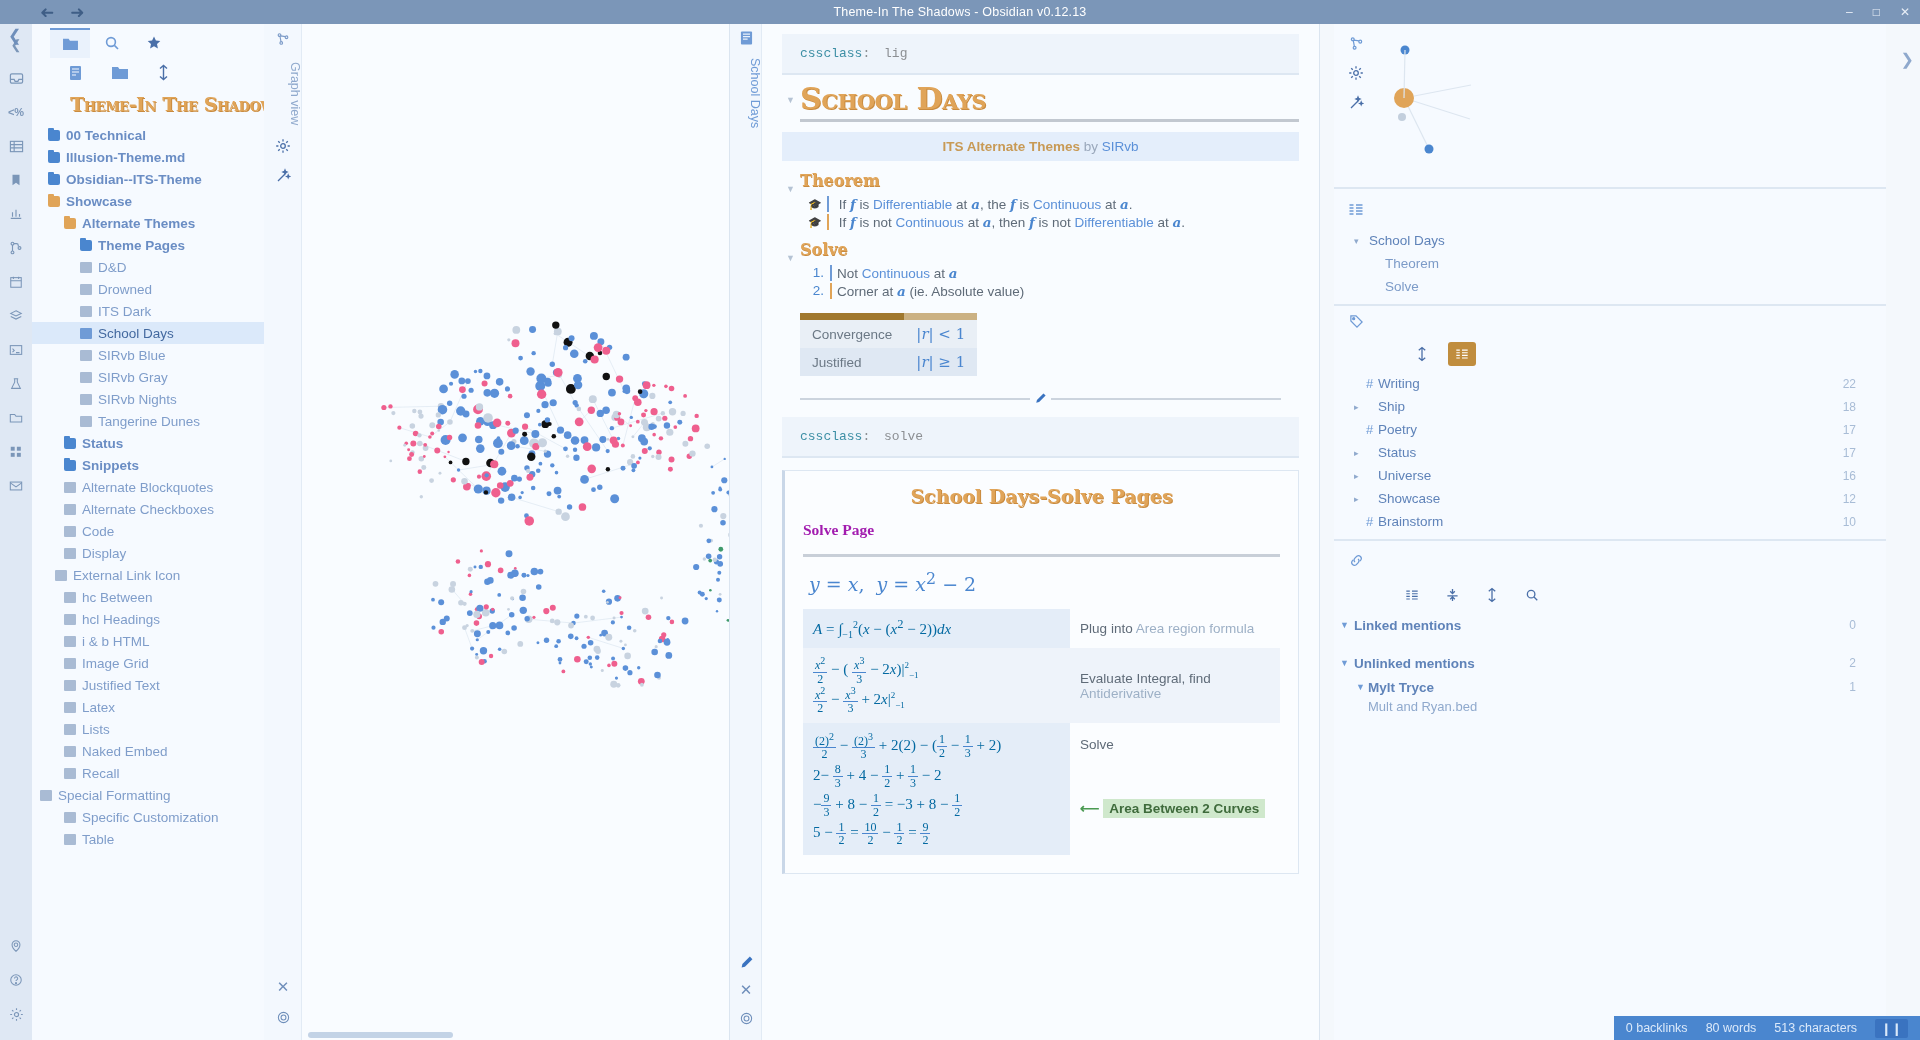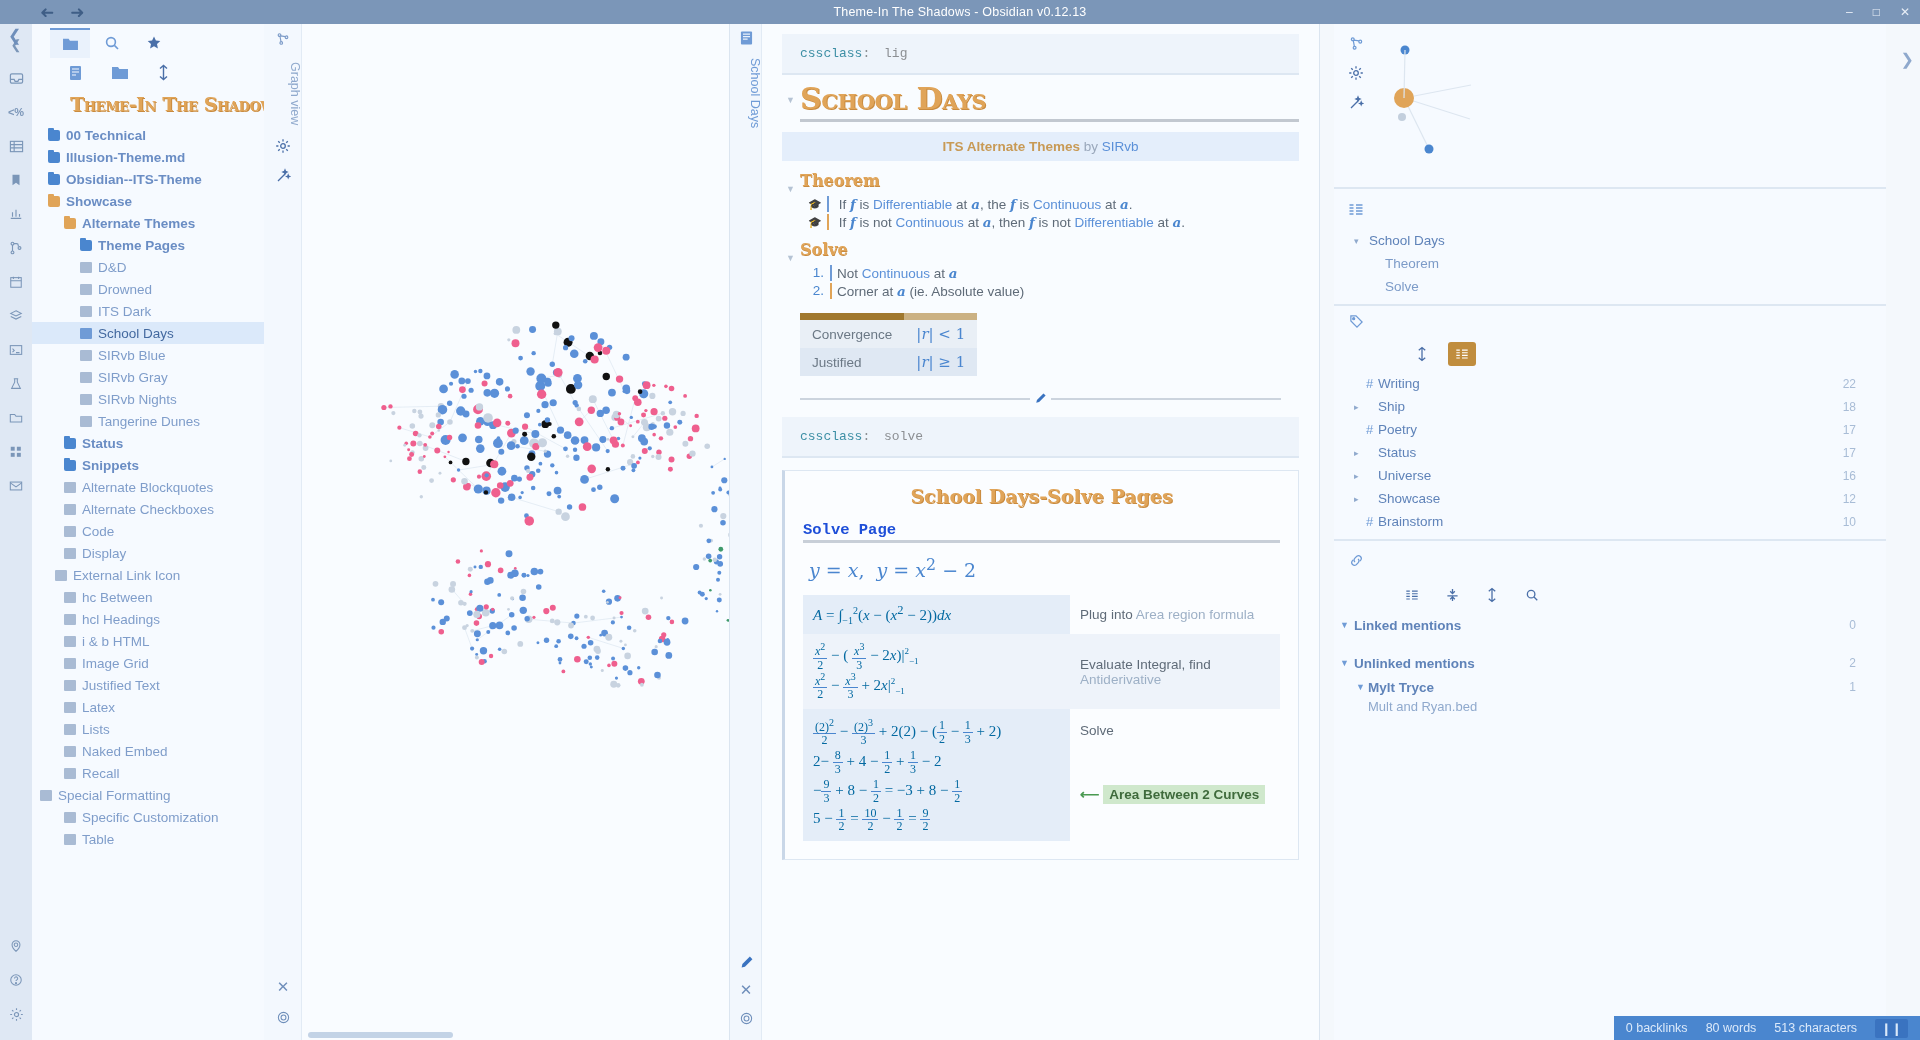--- a/index.html
+++ b/index.html
@@ -164,22 +164,22 @@
 
   .solve-callout{
     margin:12px 0 0 0; border:1px solid #dde7f2; border-left:3px solid #c9d7e8;
     background:#fbfdff; padding:14px 18px 18px 18px;
   }
   .solve-h1{
     font-family:"DejaVu Serif", serif; font-weight:bold; color:#e0a458;
     font-size:19px; text-align:center; text-shadow:1px 1px 0 #c98b3f; margin-bottom:14px;
   }
   .solve-h2{
-    font-family:Liberation Mono, monospace; font-weight:bold; color:#1d4ed8;
-    font-size:15.5px; margin-bottom:1px;
+    font-family:Liberation Serif, serif; font-weight:bold; color:#a21caf;
+    font-size:15.5px; margin-bottom:15px;
   }
   .solve-rule{ height:3px; background:#c8cfd8; margin-bottom:12px;}
   .eq-main{ font-family:"DejaVu Serif", serif; color:#4a86cf; font-size:19px; margin:6px 0 14px 6px;}
   table.steps{ border-collapse:collapse; width:100%;}
   table.steps td{ padding:8px 10px; vertical-align:middle;}
   table.steps td.mth{ font-family:Liberation Serif, serif; color:#0369a1; font-size:15px; width:56%;}
   table.steps td.dsc{ color:#5f6b78; font-size:13.5px;}
   table.steps tr:nth-child(odd) td.mth{ background:#e4edf8;}
   table.steps tr:nth-child(even) td.mth{ background:#eef3fa;}
   table.steps tr:nth-child(even) td.dsc{ background:#eef3fa;}

